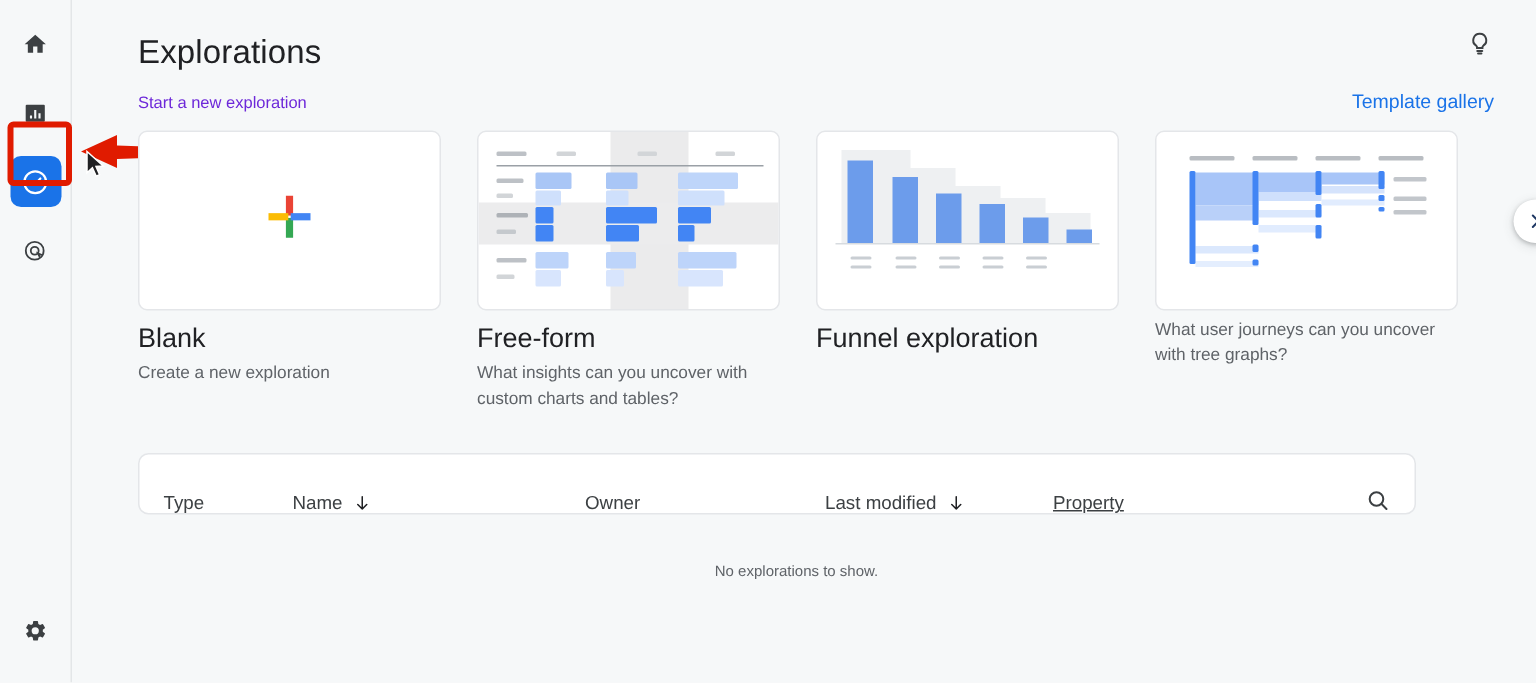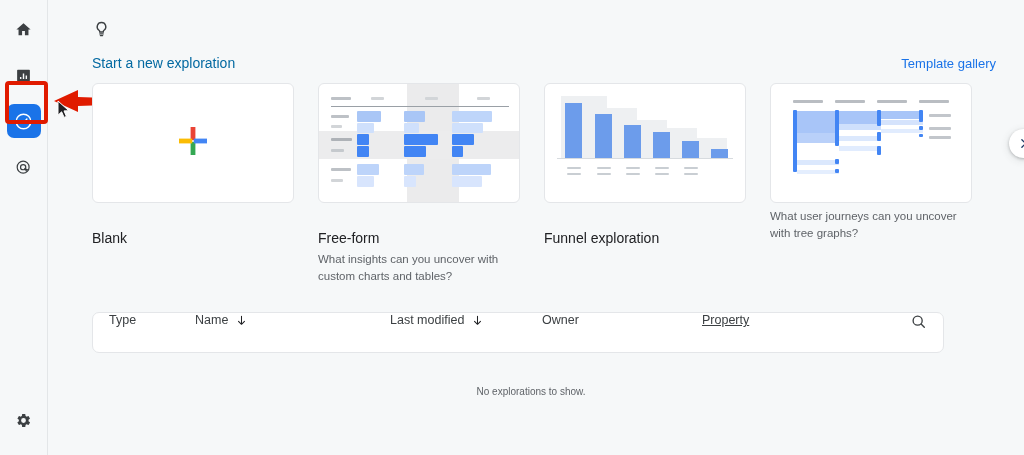--- a/index.html
+++ b/index.html
@@ -58,35 +58,35 @@
     overflow: hidden;
   }
   .topbar { display: flex; align-items: flex-start; justify-content: space-between; }
   .page-title {
     font-size: 22px; color: #202124; font-weight: 400; letter-spacing: .1px;
     padding-top: 8px;
   }
   .bulb { margin-top: 6px; color: #3c4043; }
 
   .subbar { display: flex; align-items: baseline; justify-content: space-between; margin-top: 12px; }
-  .sub-title { font-size: 14px; color: #0369a1; text-align: right; }
+  .sub-title { font-size: 11px; color: #6d28d9; text-align: right; }
   .tpl-link { font-size: 13px; color: #1a73e8; cursor: pointer; }
 
   
   .cards { display: flex; gap: 24px; margin-top: 12px; position: relative; }
   .card { width: 202px; }
   .thumb {
     height: 120px; width: 202px;
     background: #ffffff;
     border: 1px solid #e4e6e9;
     border-radius: 6px;
     overflow: hidden;
     position: relative;
   }
-  .card-title { font-size: 14px; color: #202124; margin-top: 27px; }
+  .card-title { font-size: 18px; color: #202124; margin-top: 8px; }
   .card-desc { font-size: 11.5px; color: #5f6368; margin-top: 5px; line-height: 1.45; width: 196px; }
 
   
   .plus-wrap { position:absolute; left:50%; top:50%; transform: translate(-50%,-50%); }
 
   
   .ff { position: absolute; inset: 0; padding: 8px 9px; }
   .ff-band-col { position:absolute; background:#ebebec; }
   .ff-band-row { position:absolute; background:#ececed; }
   .ff-line { position:absolute; background:#bdc1c6; height:3px; border-radius:1px; }
@@ -120,21 +120,21 @@
   }
 
   
   .table-wrap {
     margin-top: 28px;
     background: #ffffff;
     border: 1px solid #e4e6e9;
     border-radius: 7px;
     width: 852px;
     height: 41px;
-    display: flex; align-items: flex-start;
+    display: flex; align-items: flex-end;
     padding: 0 16px;
     position: relative;
   }
   .th { font-size: 12.5px; color: #3c4043; display: flex; align-items: center; gap: 7px; }
   .th-type { width: 86px; }
   .th-name { width: 195px; }
   .th-owner { width: 160px; }
   .th-mod { width: 152px; }
   .th-prop { flex: 1 1 auto; text-decoration: underline; }
   .search-btn { color: #3c4043; display:flex; align-items:center; cursor:pointer; }
@@ -196,20 +196,21 @@
   <svg class="red-arrow" viewBox="0 0 82 26">
     <path d="M2 13 L26 2 L26 9 L82 11 L82 16 L26 18 L26 24 Z" fill="#e01b00"></path>
   </svg>
   <svg class="cursor" viewBox="0 0 13 19">
     <path d="M1 1 L1 15.2 L4.6 11.8 L7.1 17.4 L9.4 16.4 L7 10.9 L11.8 10.7 Z" fill="#202124" stroke="#ffffff" stroke-width="1"></path>
   </svg>
 
   <div class="main">
 
     <div class="topbar">
+      <div class="page-title">Explorations</div>
       <div class="bulb">
         <svg width="19" height="19" viewBox="0 0 24 24" fill="none" stroke="#3c4043" stroke-width="1.7">
           <path d="M12 3.2a5.4 5.4 0 00-3.2 9.8c.6.45.95 1.1.95 1.8v.3h4.5v-.3c0-.7.35-1.35.95-1.8A5.4 5.4 0 0012 3.2z"></path>
           <path d="M9.9 17.6h4.2" stroke-linecap="round"></path>
           <path d="M10.6 19.7h2.8" stroke-linecap="round"></path>
         </svg>
       </div>
     </div>
 
     <div class="subbar">
@@ -224,20 +225,21 @@
           <div class="plus-wrap">
             <svg width="34" height="34" viewBox="0 0 34 34">
               <rect x="14.6" y="3" width="4.8" height="13.2" fill="#ea4335"></rect>
               <rect x="14.6" y="17.8" width="4.8" height="13.2" fill="#34a853"></rect>
               <rect x="3" y="14.6" width="13.2" height="4.8" fill="#fbbc04"></rect>
               <rect x="17.8" y="14.6" width="13.2" height="4.8" fill="#4285f4"></rect>
             </svg>
           </div>
         </div>
         <div class="card-title">Blank</div>
+        <div class="card-desc">Create a new exploration</div>
       </div>
 
       <div class="card">
         <div class="thumb">
           <div class="ff">
 
             <div class="ff-band-col" style="left:88px; top:0; width:52px; height:120px;"></div>
 
             <div class="ff-band-row" style="left:0; top:47px; width:202px; height:28px;"></div>
 
@@ -361,29 +363,29 @@
     <div class="table-wrap">
       <div class="th th-type">
         <span>Type</span>
       </div>
       <div class="th th-name">
         <span>Name</span>
         <svg class="arrow-dn" width="13" height="13" viewBox="0 0 24 24" fill="none" stroke="currentColor" stroke-width="1.9" stroke-linecap="round" stroke-linejoin="round">
           <path d="M12 4v15M6.5 13.5L12 19l5.5-5.5"></path>
         </svg>
       </div>
+      <div class="th th-owner">
+        <span>Owner</span>
+      </div>
       <div class="th th-mod">
         <span>Last modified</span>
         <svg class="arrow-dn" width="13" height="13" viewBox="0 0 24 24" fill="none" stroke="currentColor" stroke-width="1.9" stroke-linecap="round" stroke-linejoin="round">
           <path d="M12 4v15M6.5 13.5L12 19l5.5-5.5"></path>
         </svg>
       </div>
-      <div class="th th-owner">
-        <span>Owner</span>
-      </div>
       <div class="th th-prop">
         <span>Property</span>
       </div>
       <div class="search-btn">
         <svg width="17" height="17" viewBox="0 0 24 24" fill="none" stroke="currentColor" stroke-width="1.9" stroke-linecap="round">
           <circle cx="10.8" cy="10.8" r="6.4"></circle>
           <path d="M15.6 15.6L20.2 20.2"></path>
         </svg>
       </div>
     </div>

